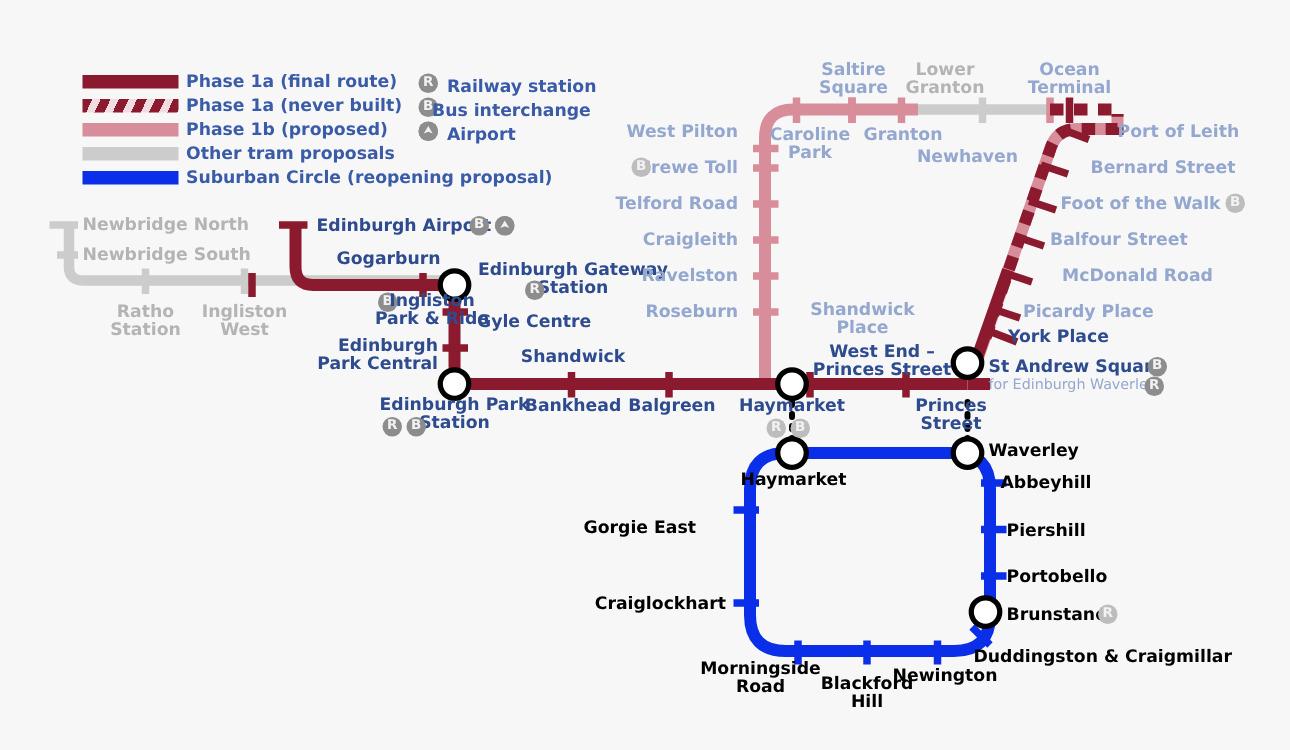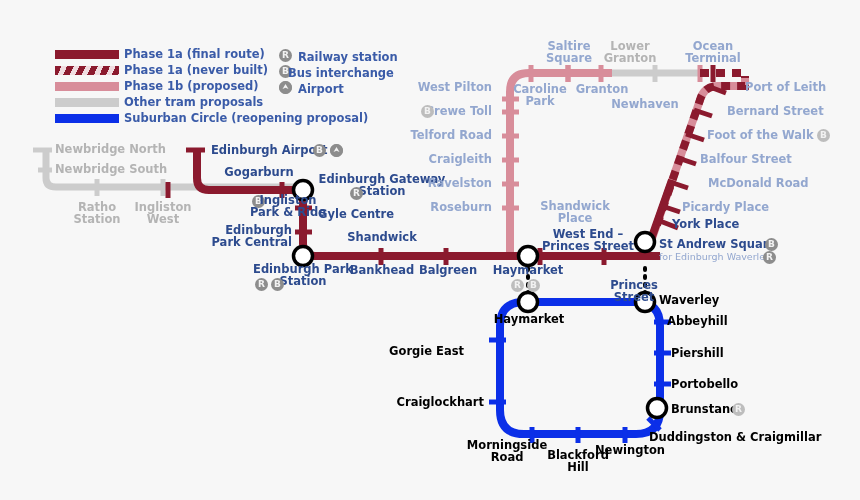--- a/index.html
+++ b/index.html
@@ -234,21 +234,21 @@
   <div class="lbl c t-main" style="left:337px;top:231px;width:90px">Shandwick</div>
   <div class="lbl c t-main" style="left:337px;top:264px;width:90px">Bankhead</div>
   <div class="lbl c t-main" style="left:403px;top:264px;width:90px">Balgreen</div>
 
   <div class="lbl c t-main" style="left:483px;top:264px;width:90px">Haymarket</div>
   <span class="badge lt" style="left:511px;top:279px">R</span>
   <span class="badge lt" style="left:527px;top:279px">B</span>
 
   <div class="lbl c t-main" style="left:535px;top:228px;width:106px">West End –
 Princes Street</div>
-  <div class="lbl c t-main" style="left:594px;top:279px;width:80px">Princes
+  <div class="lbl c t-main" style="left:594px;top:264px;width:80px">Princes
 Street</div>
 
   <div class="lbl l t-main" style="left:659px;top:238px">St Andrew Square</div>
   <span class="badge" style="left:765px;top:238px">B</span>
   <div class="lbl l t-sub" style="left:659px;top:252px">for Edinburgh Waverley</div>
   <span class="badge" style="left:763px;top:251px">R</span>
 
   <div class="lbl l t-main" style="left:672px;top:218px">York Place</div>
 
   <div class="lbl l t-pink" style="left:682px;top:201px">Picardy Place</div>

